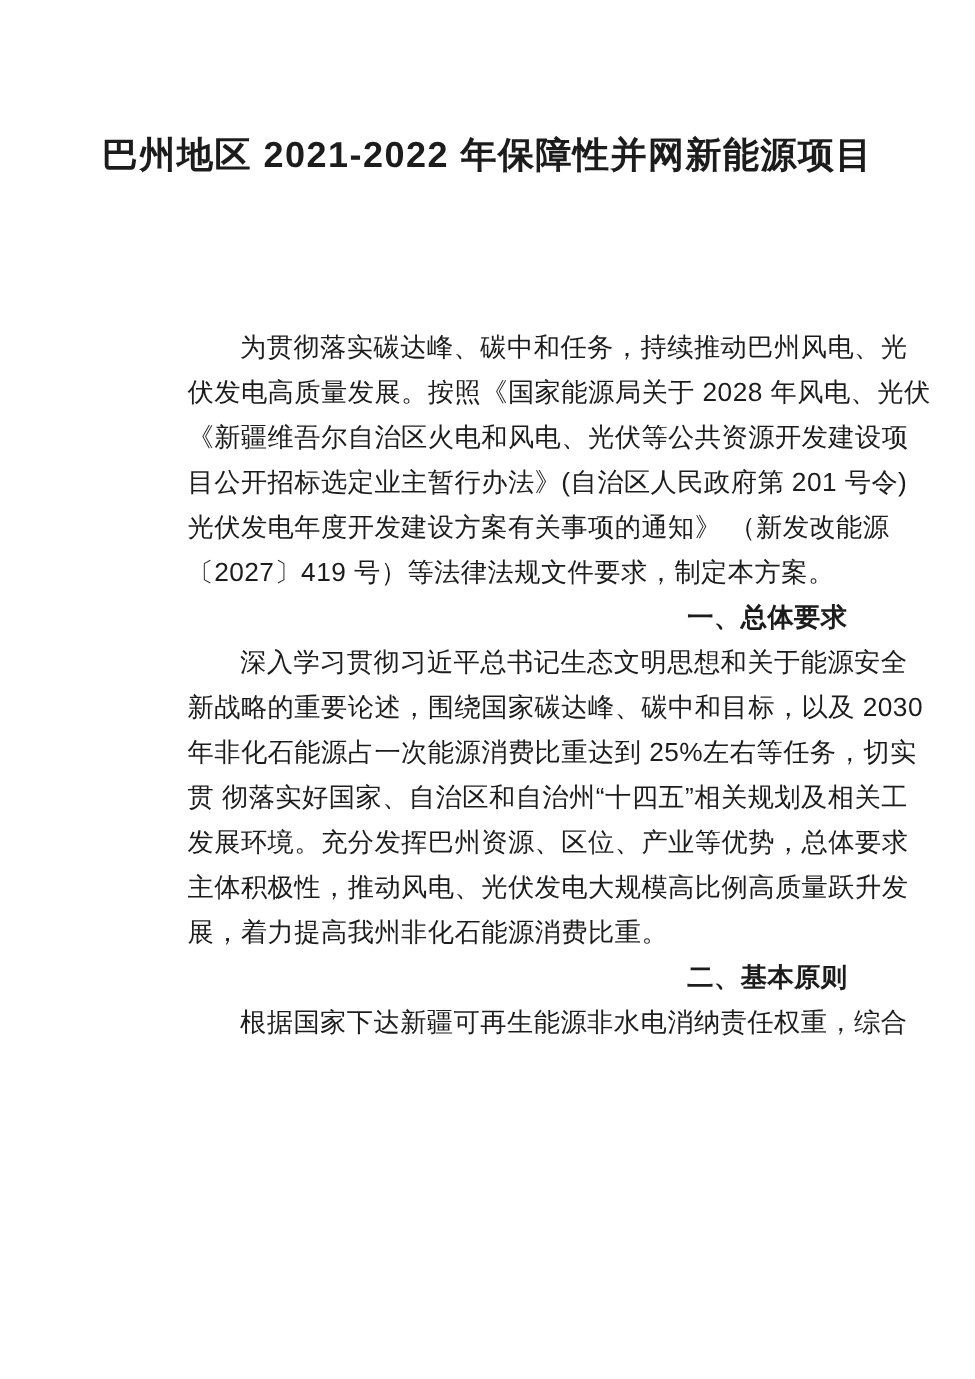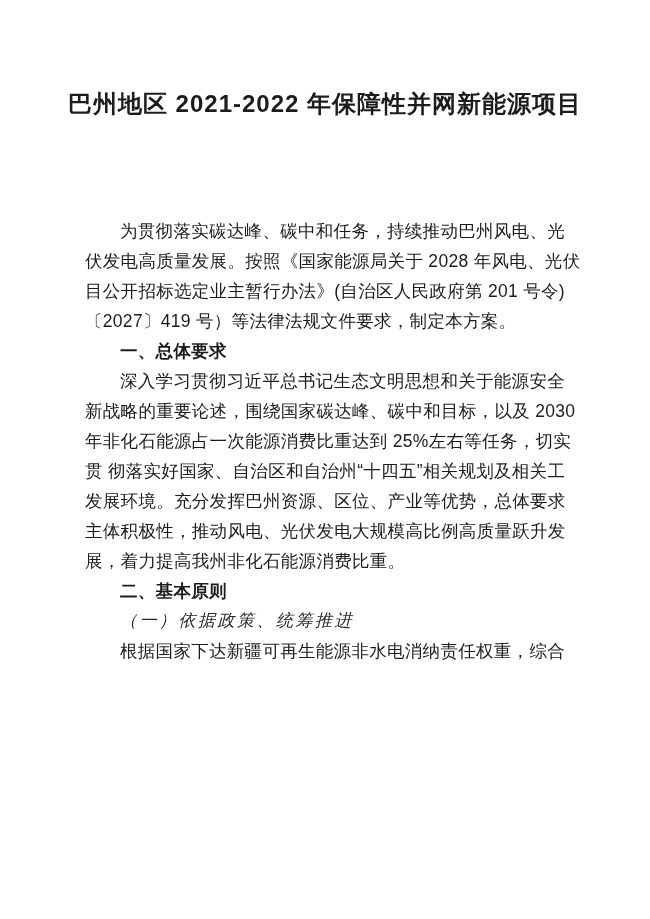--- a/index.html
+++ b/index.html
@@ -34,60 +34,60 @@
     left: 85px;
     width: 480px;
   }
   .para { margin: 0; }
   .line {
     height: 30px;
     line-height: 30px;
     font-size: 17.5px;
     letter-spacing: 0.3px;
     white-space: nowrap;
+    margin-left: 40px;
   }
   .line.indent { padding-left: 35px; }
-  .para.heading .line { font-weight: 700; }
+  .para.heading .line { font-weight: 700; text-align: right; }
   .para.subheading .line {
     font-style: italic;
     font-weight: 400;
     letter-spacing: 2.5px;
     font-size: 17px;
     color: #2a2a2a;
   }
 </style>
 </head>
 <body>
 
 <div class="page">
   <div class="document-title">
       <div class="title-line">巴州地区 2021-2022 年保障性并网新能源项目</div>
     </div>
   <div class="document-body">
       <div class="para body">
         <div class="line indent">为贯彻落实碳达峰、碳中和任务，持续推动巴州风电、光</div>
         <div class="line">伏发电高质量发展。按照《国家能源局关于 2028 年风电、光伏</div>
+        <div class="line">《新疆维吾尔自治区火电和风电、光伏等公共资源开发建设项</div>
         <div class="line">目公开招标选定业主暂行办法》(自治区人民政府第 201 号令)</div>
+        <div class="line">光伏发电年度开发建设方案有关事项的通知》 （新发改能源</div>
         <div class="line">〔2027〕419 号）等法律法规文件要求，制定本方案。</div>
       </div>
       <div class="para heading">
         <div class="line indent">一、总体要求</div>
       </div>
       <div class="para body">
         <div class="line indent">深入学习贯彻习近平总书记生态文明思想和关于能源安全</div>
         <div class="line">新战略的重要论述，围绕国家碳达峰、碳中和目标，以及 2030</div>
         <div class="line">年非化石能源占一次能源消费比重达到 25%左右等任务，切实</div>
         <div class="line">贯 彻落实好国家、自治区和自治州“十四五”相关规划及相关工</div>
         <div class="line">发展环境。充分发挥巴州资源、区位、产业等优势，总体要求</div>
         <div class="line">主体积极性，推动风电、光伏发电大规模高比例高质量跃升发</div>
         <div class="line">展，着力提高我州非化石能源消费比重。</div>
       </div>
       <div class="para heading">
         <div class="line indent">二、基本原则</div>
       </div>
-      <div class="para subheading">
-        <div class="line indent">（一）依据政策、统筹推进</div>
-      </div>
       <div class="para body">
         <div class="line indent">根据国家下达新疆可再生能源非水电消纳责任权重，综合</div>
       </div>
     </div>
 </div>
 
 </body></html>

